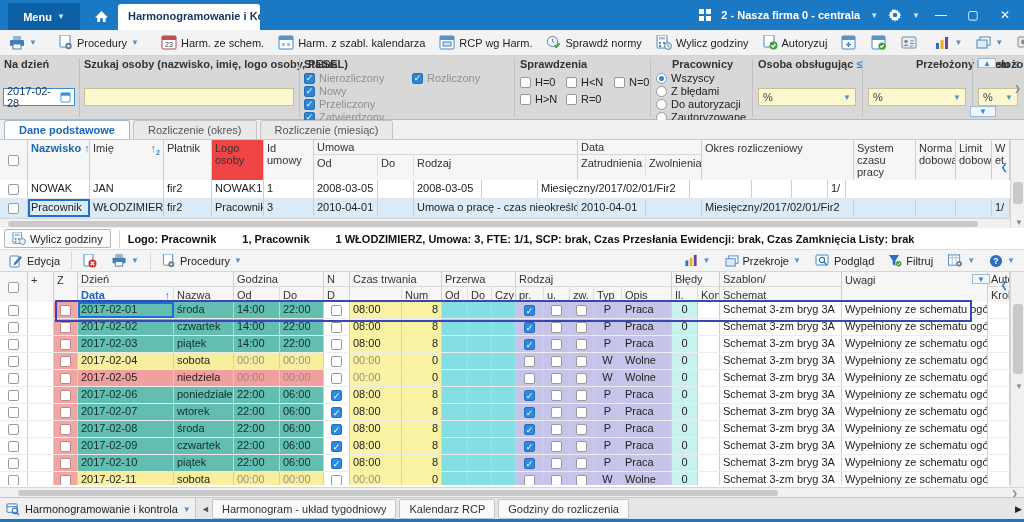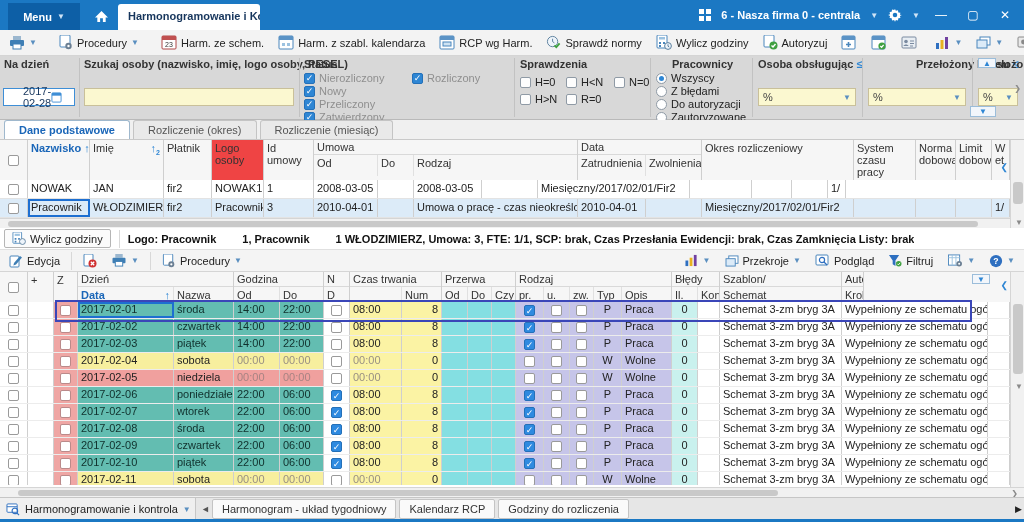--- a/index.html
+++ b/index.html
@@ -24,21 +24,21 @@
 .tb2{top:250px;height:22px;background:#f4f4f4}
 .titem{display:flex;align-items:center;gap:4px;padding:2px 5px;white-space:nowrap;border-radius:2px}
 .tsep{width:1px;height:18px;background:#d8d8d8;margin:0 2px}
 .tspacer{flex:1}
 .icon{display:inline-flex;align-items:center;justify-content:center}
 
 .fpanel{position:absolute;top:56px;left:0;width:1024px;height:64px;background:#d8d8d8;border-bottom:1px solid #b9b9b9}
 .flabel{font-weight:bold;color:#333;white-space:nowrap}
 .fsec{position:absolute;top:2px}
 .fdiv{position:absolute;top:2px;bottom:2px;width:1px;background:#c2c2c2}
-.dateinput{position:absolute;left:3px;top:32px;width:72px;height:18px;background:#fff;border:1px solid #3e8ed6;color:#16355c;display:flex;align-items:center;justify-content:space-between;padding:0 19px}
+.dateinput{position:absolute;left:3px;top:32px;width:72px;height:18px;background:#fff;border:1px solid #3e8ed6;color:#16355c;display:flex;align-items:center;justify-content:space-between;padding:0 3px}
 .yinput{background:#fbf8d0;border:1px solid #c9c09a;height:18px}
 .chk{display:flex;align-items:center;gap:4px;white-space:nowrap;line-height:12px}
 .box{width:11px;height:11px;border:1px solid #8f9aa5;background:#fdfdfd;border-radius:2px;display:inline-flex;align-items:center;justify-content:center;font-size:9px;color:#fff;flex:none}
 .box.on{background:#2e86d4;border-color:#2470b8}
 .graytx{color:#8f8f8f}
 .radio{width:11px;height:11px;border:1px solid #8f9aa5;border-radius:50%;background:#fff;display:inline-flex;align-items:center;justify-content:center;flex:none}
 .radio.on i{width:5px;height:5px;border-radius:50%;background:#2e86d4;display:block}
 .ysel{display:flex;align-items:center;justify-content:space-between;padding:0 4px;color:#444}
 .lesym{color:#2e86d4;font-weight:bold}
 .chevbox{position:absolute;background:#f2f6fb;border:1px solid #9bbdda;color:#2e86d4;font-size:8px;display:flex;align-items:center;justify-content:center}
@@ -133,21 +133,21 @@
     </div>
     <div class="tb-right">
       <span class="icon">
           <span class="sq4">
             <i></i>
             <i></i>
             <i></i>
             <i></i>
           </span>
         </span>
-      <span class="tb-company">6 - Nasza firma 0 - centrala</span>
+      <span class="tb-company">2 - Nasza firma 0 - centrala</span>
       <span class="caret">▼</span>
       <span class="icon">
           <svg width="14" height="14" viewBox="0 0 16 16">
             <path d="M8 1l1 2.2 2.4-.6 .4 2.4 2.4.4-.6 2.4L15.8 8l-2.2 1 .6 2.4-2.4.4-.4 2.4-2.4-.6L8 15.8 7 13.6l-2.4.6-.4-2.4-2.4-.4.6-2.4L.2 8l2.2-1-.6-2.4 2.4-.4.4-2.4 2.4.6z" fill="#fff"></path>
             <circle cx="8" cy="8" r="2.6" fill="#1b78c3"></circle>
           </svg>
         </span>
       <span class="caret">▼</span>
       <span class="wbtn">—</span>
       <span class="wbtn">▢</span>
@@ -674,20 +674,21 @@
           <div class="c k-bil">Il.</div>
           <div class="c k-bkon" style="border-right:none">Kon</div>
         </div>
       </div>
       <div class="hgroup" style="width:122px">
         <div class="hgl">Szablon/</div>
         <div class="hsub" style="height:14px">
             <div class="c" style="width:122px;border-right:none">Schemat</div>
           </div>
       </div>
+      <div class="c k-uwagi">Uwagi</div>
       <div class="hgroup" style="width:22px">
         <div class="hgl">Autoryza</div>
         <div class="hsub" style="height:14px">
             <div class="c" style="width:22px;border-right:none">Krok</div>
           </div>
       </div>
     </div>
 
     <div class="grow lrow work">
       <div class="c k-sel cc">

